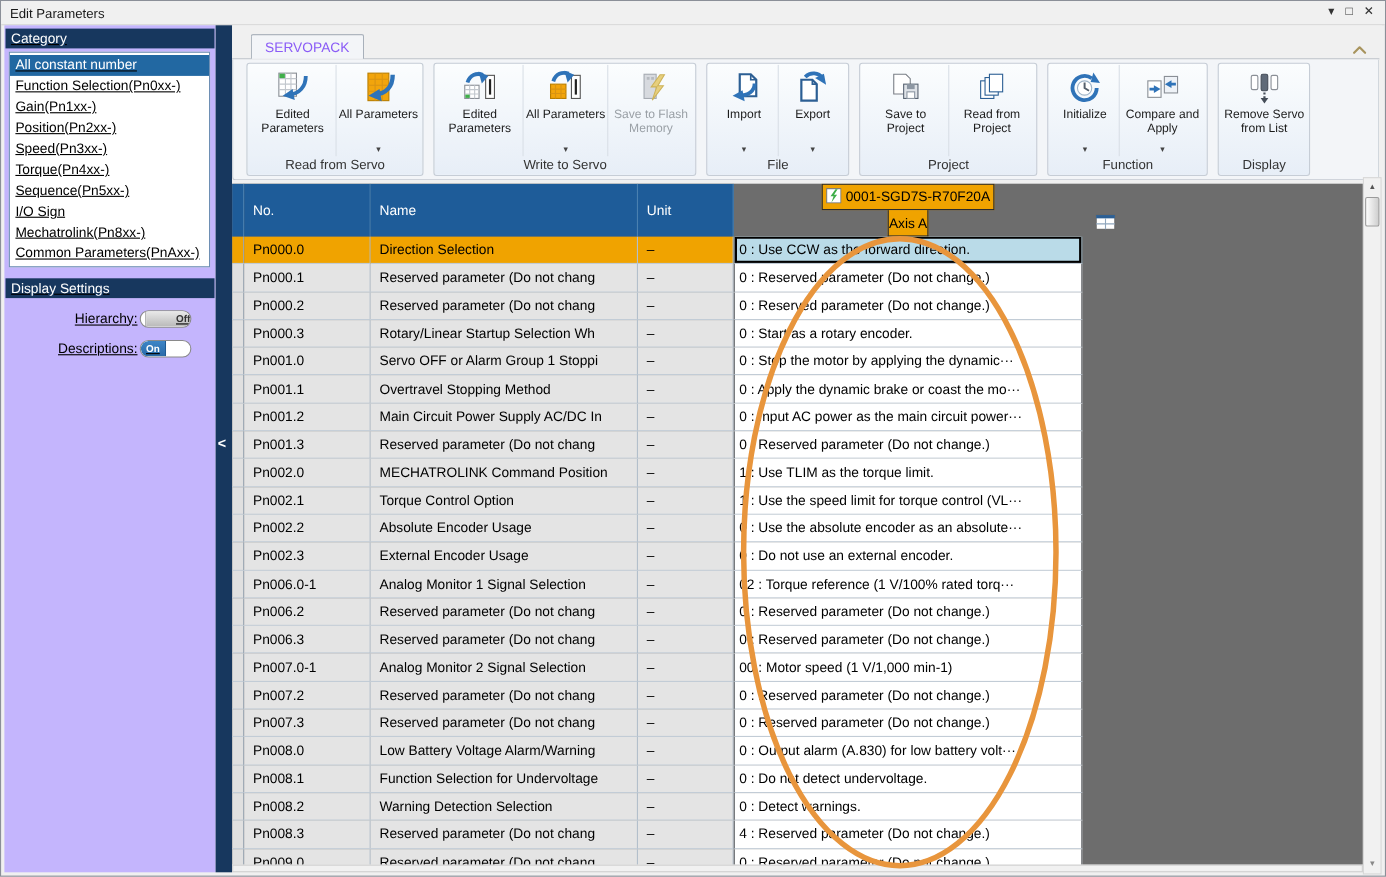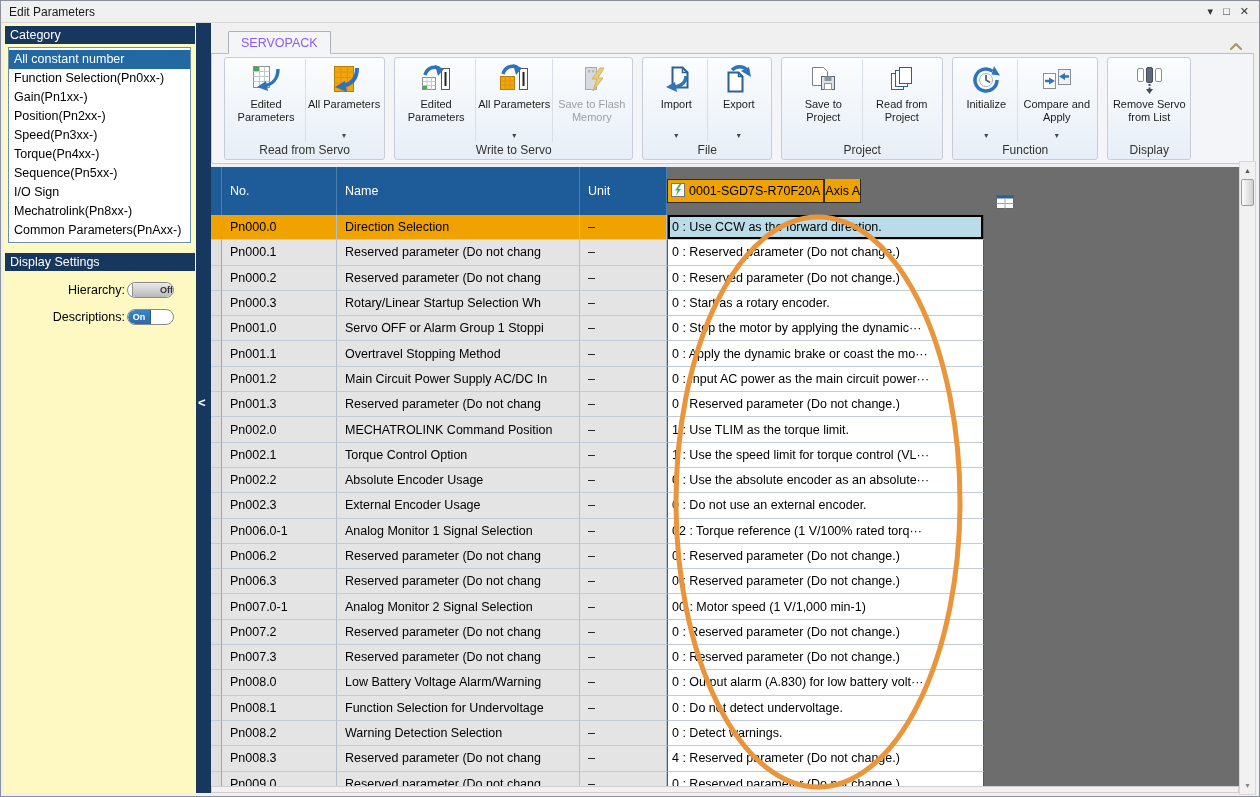--- a/index.html
+++ b/index.html
@@ -6,21 +6,21 @@
   html,body { width:1260px; height:797px; overflow:hidden; font-family:"Liberation Sans", sans-serif; background:#f0f0f0; }
   .window { position:absolute; inset:0; border:1px solid #8b8f98; background:#f0f0f0; }
   
   .titlebar { position:absolute; top:0; left:0; right:0; height:22px; background:#f0f0f0; border-bottom:1px solid #d6d6d6; display:flex; align-items:center; }
   .title { font-size:12px; color:#1a1a1a; padding-left:8px; }
   .winbtns { margin-left:auto; display:flex; align-items:center; gap:10px; padding-right:10px; color:#333; }
   .winbtn { font-size:11px; line-height:11px; cursor:default; }
   
   .client { position:absolute; top:22px; left:3px; right:3px; bottom:3px; display:flex; }
   
-  .sidebar { width:192px; background:#fef9c3; position:relative; }
+  .sidebar { width:192px; background:#c4b5fd; position:relative;text-decoration:underline; }
   .navbar-header { margin:3px 1px 0 1px; background:#17375E; color:#fff; font-size:12.5px; padding:2px 5px; }
   .cat-list { margin:3px 5px 0 4px; border:1px solid #6e8fb4; background:#fff; height:196px; padding-top:2px; overflow:hidden; }
   .cat-item { height:19px; line-height:19px; padding-left:5px; font-size:12.5px; white-space:nowrap; overflow:hidden; color:#000; }
   .cat-item.selected { background:#2268A2; color:#fff; }
   .ds-header { margin-top:10px; }
   .ds-row { display:flex; align-items:center; justify-content:flex-end; margin:10px 22px 0 0; font-size:12.5px; height:17px; color:#000; }
   .toggle { width:47px; height:16px; border:1px solid #8a8a8a; border-radius:8px; display:flex; overflow:hidden; margin-left:2px; background:#fff; }
   .tg-seg { flex:1; display:flex; align-items:center; justify-content:center; font-size:9px; font-weight:bold; }
   .tg-off-knob { background:linear-gradient(180deg,#e9e9e9,#b9b9b9); border-left:1px solid #8f8f8f; color:#333; border-radius:0 8px 8px 0;padding-left:27px; }
   .tg-on { background:linear-gradient(180deg,#3d85c6,#2a6aa8); color:#fff; border-radius:8px 0 0 8px; border-right:1px solid #1f5a92; }
@@ -45,21 +45,21 @@
   .rcaret { margin-top:auto; font-size:8px; color:#444; line-height:9px; padding-bottom:1px; }
   .rgroup-label { height:17px; font-size:12px; color:#333; display:flex; align-items:center; justify-content:center; padding:0 8px 2px; }
   
   .table-wrap { position:absolute; top:144px; left:0; right:17px; height:621px; background:#6d6d6d; overflow:hidden; }
   .thead { display:flex; height:48px; }
   .th { color:#fff; font-size:12.5px; display:flex; align-items:center; background:#1e5c99; border-right:1px solid #4a80b0; }
   .th.rowhead { width:11px; }
   .th.c-no { width:115px; padding-left:8px; }
   .th.c-name { width:243px; padding-left:8px; }
   .th.c-unit { width:87px; padding-left:8px; }
-  .th-servo { width:317px; display:flex; flex-direction:row; background:none; border:none; padding:0; }
+  .th-servo { width:317px; display:flex; flex-direction:column; background:none; border:none; padding:0; }
   .servo-top { height:24px; background:#F0A300; border:1px solid #2b2b2b; display:flex; align-items:center; gap:4px; padding:0 3px; color:#000; font-size:12.5px; white-space:nowrap; overflow:hidden; }
   .servo-bottom { height:24px; background:#F0A300; border:1px solid #2b2b2b; border-top:none; display:flex; align-items:center; justify-content:center; color:#000; font-size:12.5px; }
   .tbody { height:573px; overflow:hidden; }
   .trow { display:flex; height:25.3px; }
   .td { font-size:12.5px; display:flex; align-items:center; white-space:nowrap; overflow:hidden; background:#e4e4e4; border-right:1px solid #b3bfcb; border-bottom:1px solid #c2ccd6; color:#000; }
   .td.rowhead { width:11px; background:#e0e0e0; border-right:1px solid #9aa6b2; }
   .td.c-no { width:115px; padding-left:8px; }
   .td.c-name { width:243px; padding-left:8px; }
   .td.c-unit { width:87px; padding-left:8px; }
   .td.c-value { width:317px; background:#fff; padding-left:4px; border-left:1px solid #55585c; border-right:1px solid #55585c; }

